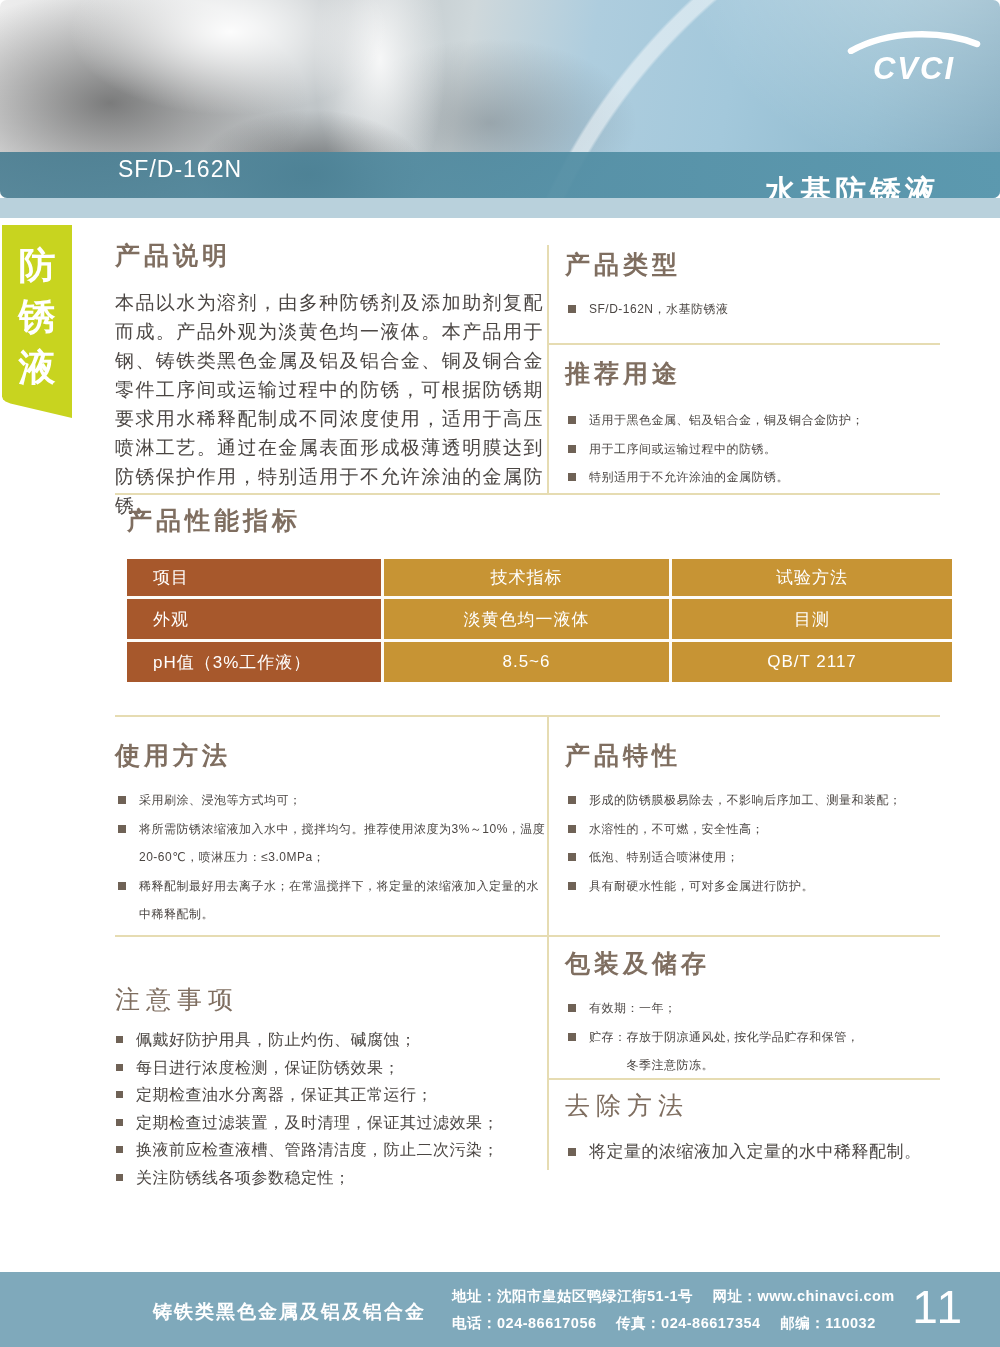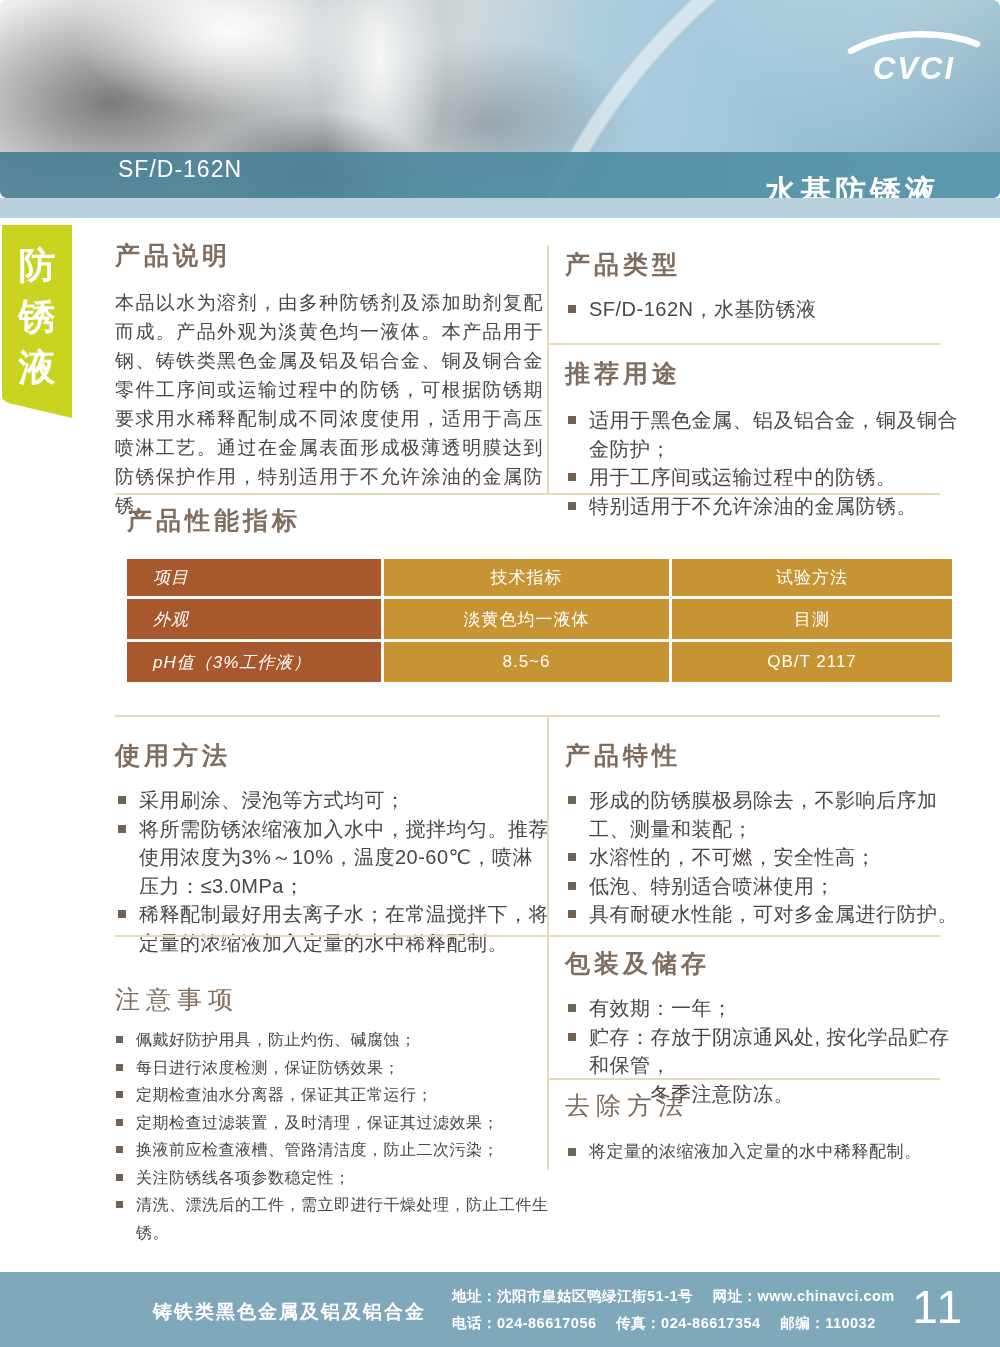--- a/index.html
+++ b/index.html
@@ -53,21 +53,21 @@
 
   
   .sec { position:absolute; }
   .sec h2 {
     font-size:25px; font-weight:bold; color:var(--heading_brown,#7f6e60);
     letter-spacing:4px; line-height:34px;
   }
   .sec h2.lite { font-weight:normal; letter-spacing:6px; }
   .blist { list-style:none; margin-top:14px; }
   .blist li {
-    position:relative; padding-left:24px; font-size:20px; line-height:28.5px;
+    position:relative; padding-left:24px; font-size:12px; line-height:28.5px;
     color:var(--body_text,#4b4643); letter-spacing:.5px;
   }
   .blist li::before {
     content:""; position:absolute; left:3px; top:10px; width:8px; height:8px;
     background:var(--bullet_brown,#6f6256);
   }
   .hr { position:absolute; height:2px; background:var(--divider_tan,#e6dcb2); }
   .vr { position:absolute; width:2px; background:var(--divider_tan,#e6dcb2); }
 
   
@@ -80,21 +80,21 @@
   .sec-uses { left:565px; top:356px; width:395px; }
   .sec-uses .blist { margin-top:16px; }
   .sec-perf { left:115px; top:503px; width:825px;padding-left:12px; }
   .ptable { margin-top:22px; display:grid; grid-template-columns:254px 285px 280px;
             grid-auto-rows:auto; gap:3px; background:#fdfcf8; }
   .ptable .cell {
     color:#fff; font-size:17px; display:flex; align-items:center; justify-content:center;
     background:var(--table_gold,#c79434); height:37px; letter-spacing:1px;
   }
   .ptable .cell.r2 { height:40px; }
-  .ptable .cell.c0 { background:var(--table_brown,#a7582c); justify-content:flex-start; padding-left:26px;font-style:italic; }
+  .ptable .cell.c0 { background:var(--table_brown,#a7582c); justify-content:flex-start; padding-left:26px; }
   .sec-usage { left:115px; top:738px; width:434px; }
   .sec-feat { left:565px; top:738px; width:412px; }
   .sec-prec { left:115px; top:946px; width:448px;margin-top:36px; }
   .sec-prec .blist { margin-top:10px; }
   .sec-prec .blist li { font-size:16px; line-height:27.5px; padding-left:21px; }
   .sec-prec .blist li::before { left:1px; top:10px; width:7px; height:7px; }
   .sec-store { left:565px; top:946px; width:392px; }
   .sec-store .blist li { white-space:pre-wrap; }
   .sec-removal { left:565px; top:1088px; width:395px; }
   .sec-removal .blist { margin-top:16px; }
@@ -205,21 +205,20 @@
 
   <div class="sec sec-prec">
     <h2 class="lite">注意事项</h2>
     <ul class="blist">
       <li>佩戴好防护用具，防止灼伤、碱腐蚀；</li>
       <li>每日进行浓度检测，保证防锈效果；</li>
       <li>定期检查油水分离器，保证其正常运行；</li>
       <li>定期检查过滤装置，及时清理，保证其过滤效果；</li>
       <li>换液前应检查液槽、管路清洁度，防止二次污染；</li>
       <li>关注防锈线各项参数稳定性；</li>
-      <li>清洗、漂洗后的工件，需立即进行干燥处理，防止工件生锈。</li>
     </ul>
   </div>
 
   <div class="vr" style="left:547px;top:937px;height:233px;"></div>
 
   <div class="sec sec-store">
     <h2>包装及储存</h2>
     <ul class="blist">
       <li>有效期：一年；</li>
       <li>贮存：存放于阴凉通风处, 按化学品贮存和保管，

